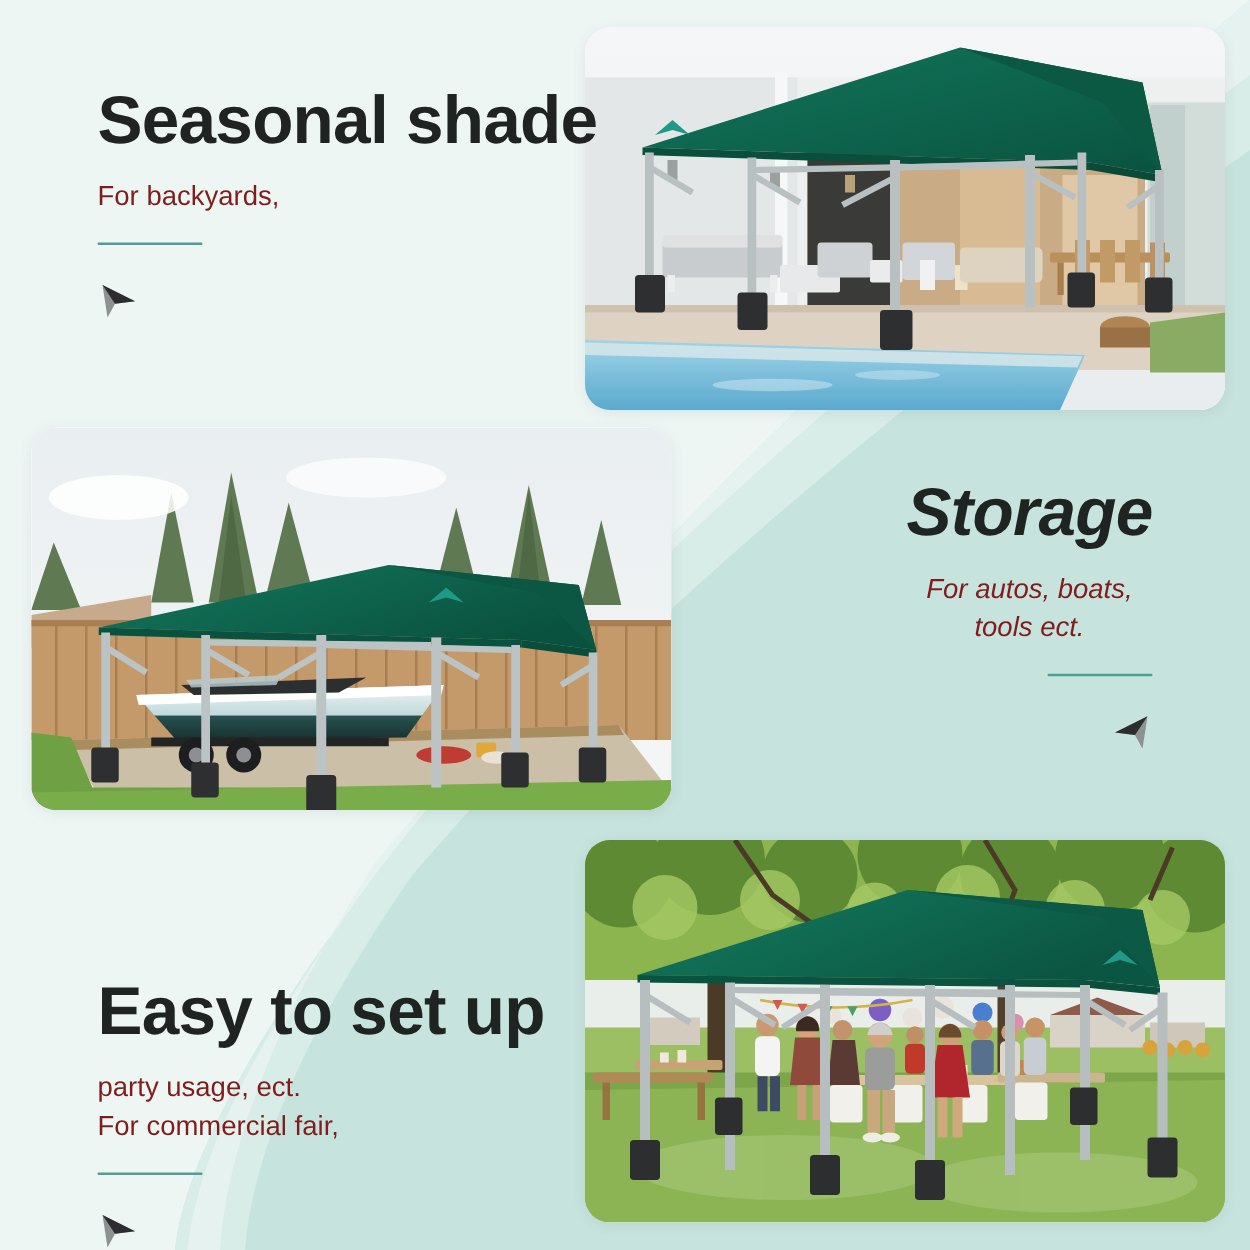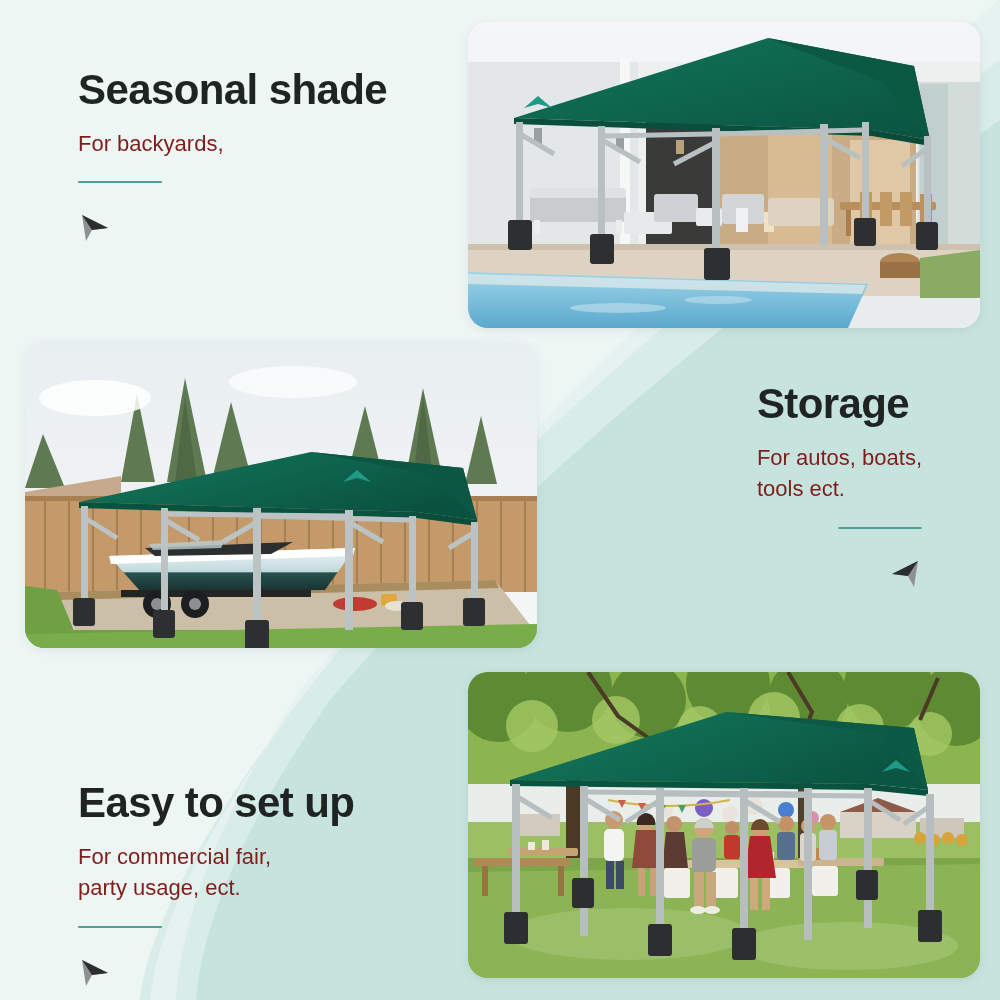--- a/index.html
+++ b/index.html
@@ -21,42 +21,42 @@
     overflow:hidden;
     background:#ffffff;
     box-shadow:0 2px 10px rgba(60,90,85,.10);
     z-index:3;
   }
   .photo-card svg{ display:block; width:100%; height:100%; }
 
   
   .text-block{ position:absolute; z-index:4; }
   .heading{
-    font-size:42px;
+    font-size:54px;
     font-weight:bold;
     color:#1f2321;
     letter-spacing:-.6px;
     line-height:1.05;
     white-space:nowrap;
   }
   .sub{
     font-size:22px;
     color:#7f1d1d;
     line-height:1.42;
     margin-top:16px;
     white-space:nowrap;
   }
   .rule{
     height:2px;
     width:84px;
     background:#4f9e97;
     margin-top:22px;
     border-radius:2px;
   }
-  .align-right{ text-align:left; }
+  .align-right{ text-align:center;font-style:italic; }
   .align-right .rule{ margin-left:auto; }
 
   .cursor{ margin-top:28px; width:34px; height:34px; display:block; }
   .align-right .cursor{ margin-left:auto; }
 </style>
 </head>
 <body>
 
 <svg id="bg" viewBox="0 0 1000 1000" preserveAspectRatio="none">
   <rect x="0" y="0" width="1000" height="1000" fill="#eef6f4"></rect>
@@ -518,21 +518,21 @@
   <div class="rule"></div>
   <svg class="cursor" viewBox="0 0 34 34">
     <path d="M30,4 L4,17 L20,19 L26,30 Z" fill="#8e9192"></path>
     <path d="M30,4 L4,17 L20,19 Z" fill="#2b2d2e"></path>
   </svg>
 </div>
 
 <div class="text-block" style="left:78px; top:781px;">
   <div class="heading">Easy to set up</div>
   <div class="sub">
+    <div>party usage, ect.</div>
     <div>For commercial fair,</div>
-    <div>party usage, ect.</div>
   </div>
   <div class="rule"></div>
   <svg class="cursor" viewBox="0 0 34 34">
     <path d="M4,4 L30,17 L14,19 L8,30 Z" fill="#8e9192"></path>
     <path d="M4,4 L30,17 L14,19 Z" fill="#2b2d2e"></path>
   </svg>
 </div>
 
 </body></html>

